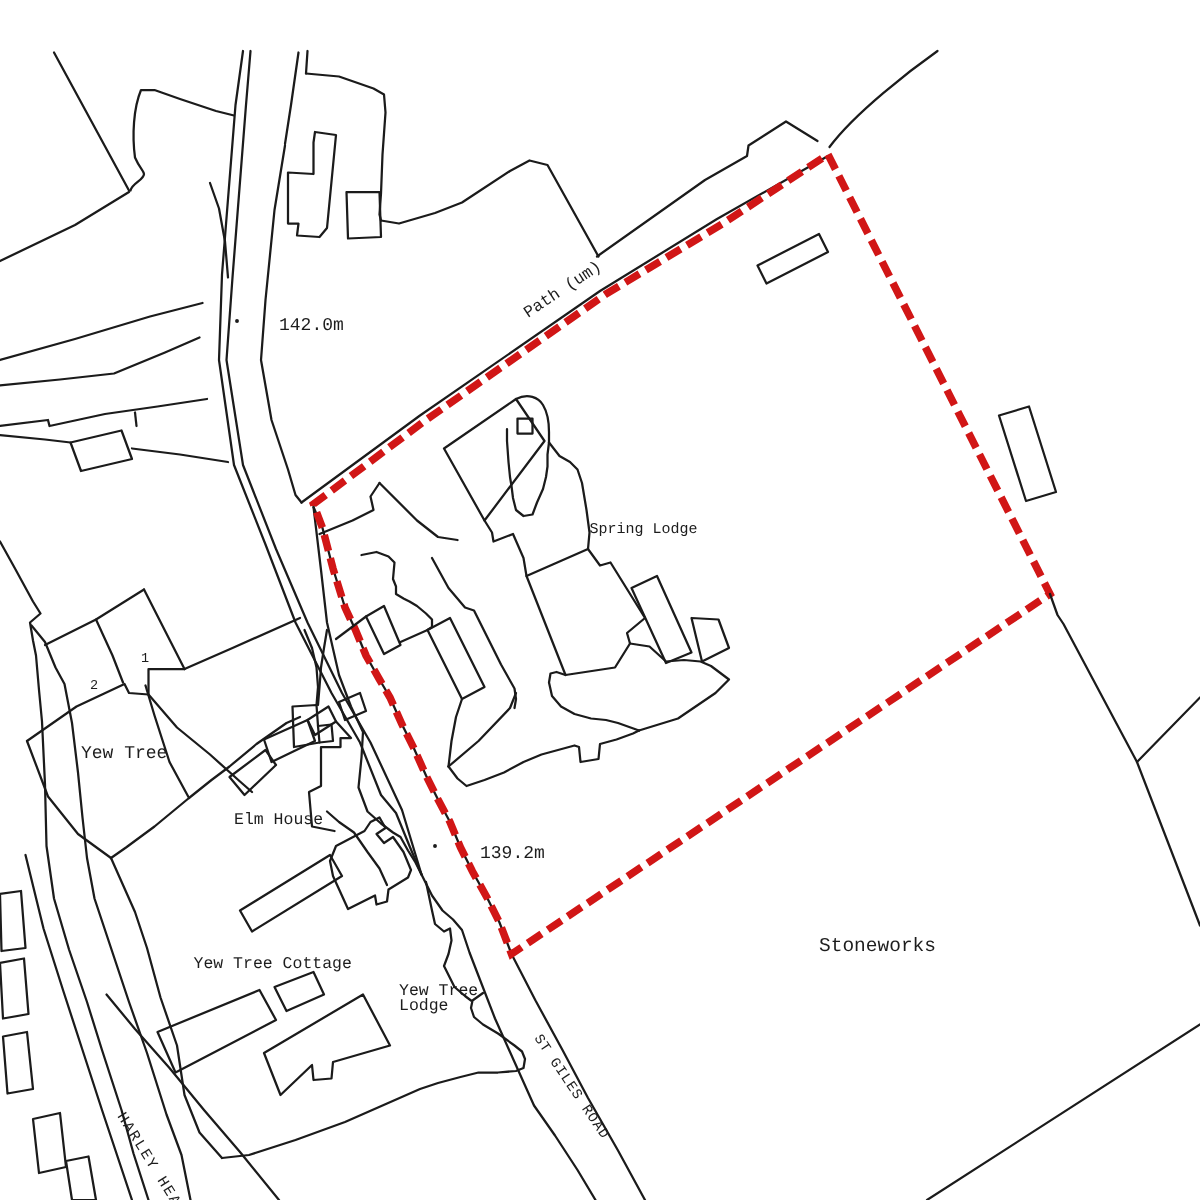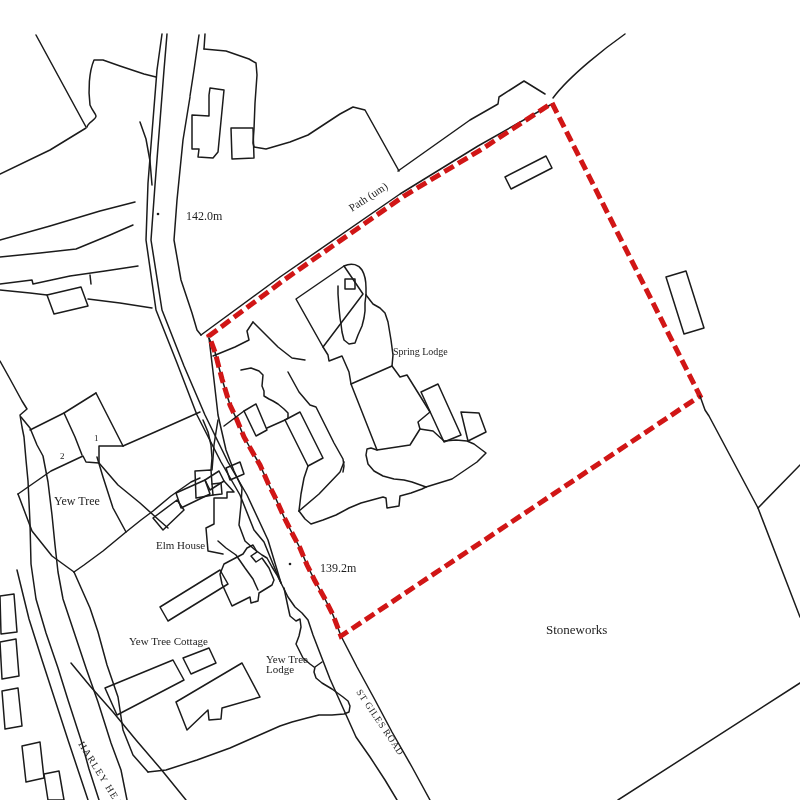--- a/index.html
+++ b/index.html
@@ -1,17 +1,17 @@
 <!DOCTYPE html>
 <html><head>
 <meta charset="utf-8">
 <style>
   html,body{margin:0;padding:0;background:#fff;}
   #map{width:680px;height:800px;position:relative;background:#ffffff;
-       font-family:Liberation Serif, serif;}
+       font-family:Liberation Mono, monospace;}
   svg{position:absolute;left:0;top:0;}
   .ln{fill:none;stroke:#1b1b1b;stroke-width:1.5;stroke-linejoin:round;stroke-linecap:round;}
   .red{fill:none;stroke:#d11616;stroke-width:5;stroke-dasharray:11 5;stroke-linejoin:miter;}
   text{fill:#1d1d1d;}
 </style>
 </head>
 <body>
 <div id="map">
 <svg width="800" height="800" viewBox="0 0 800 800">
 

